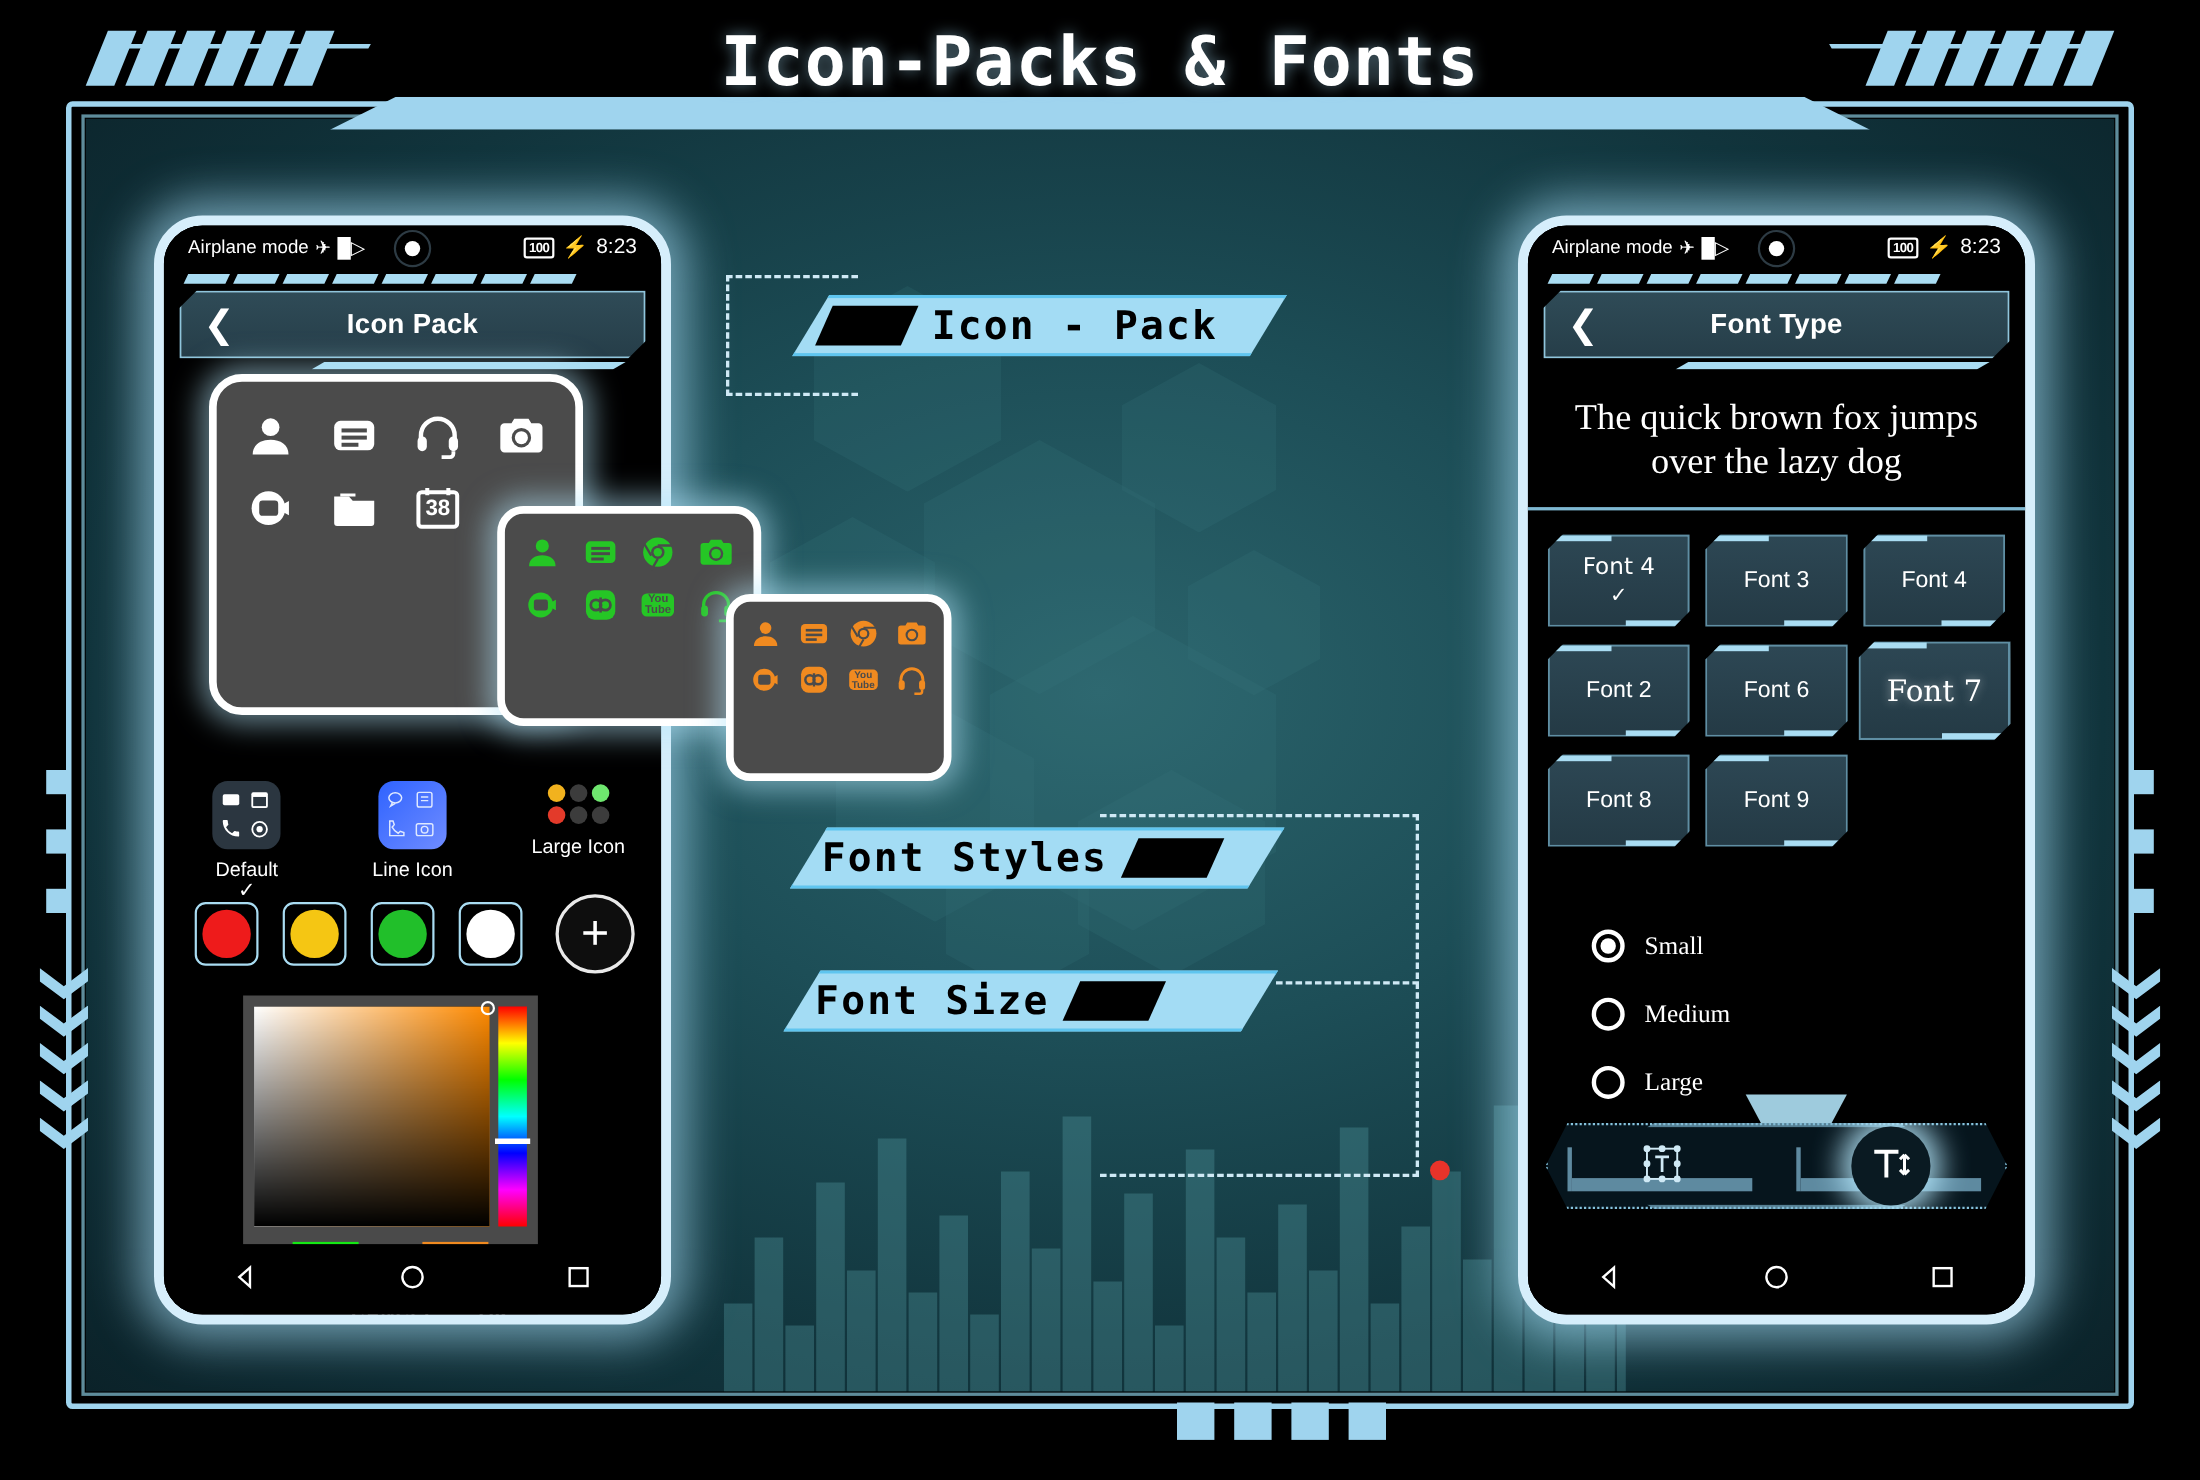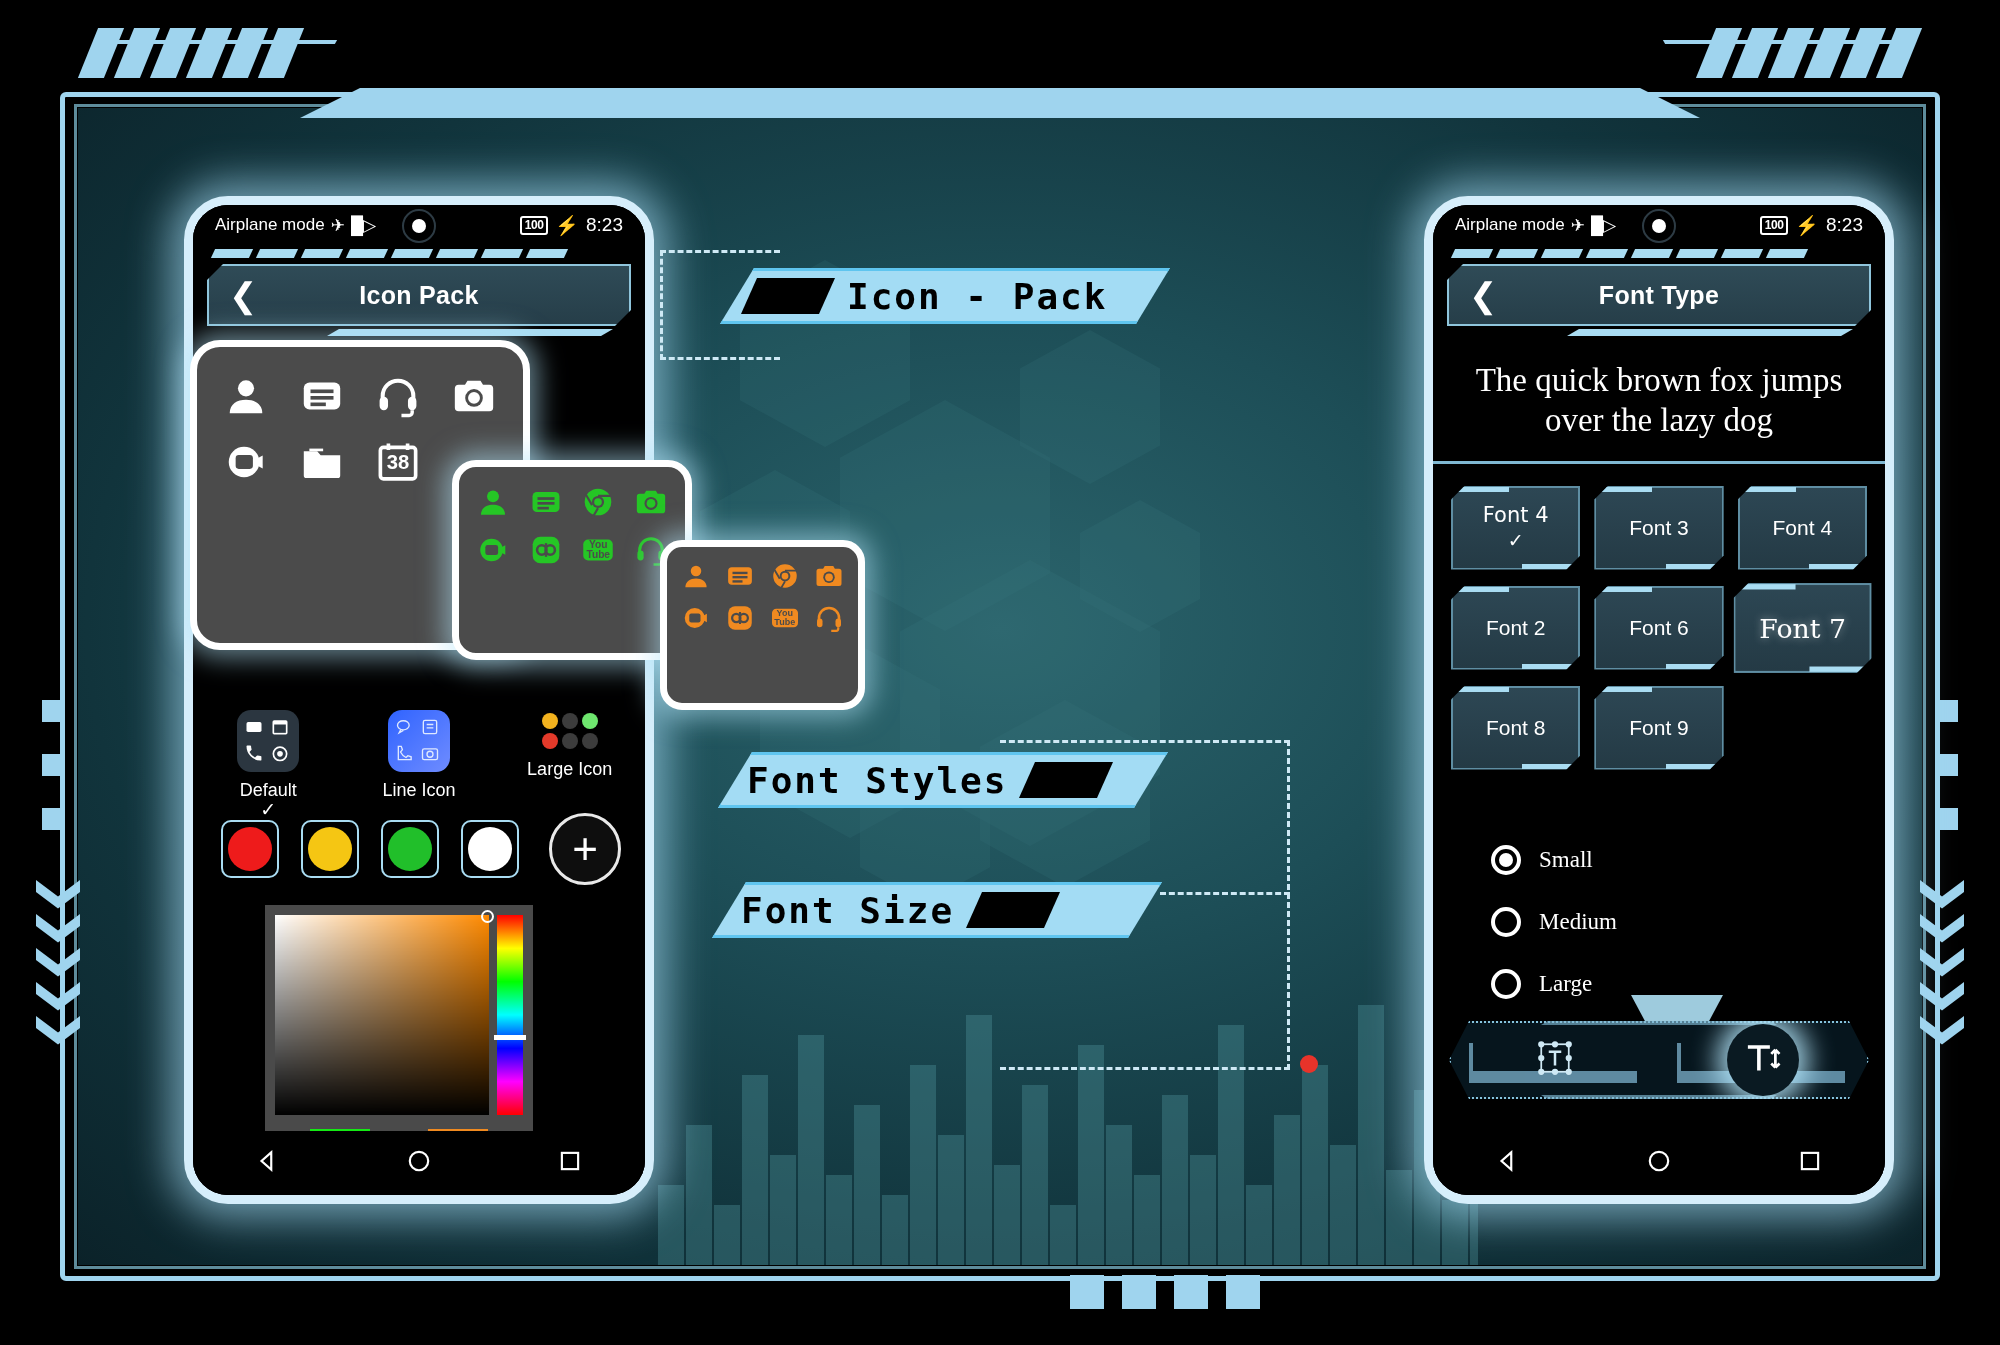--- a/index.html
+++ b/index.html
@@ -79,21 +79,20 @@
   .sdot{ width:22px; height:22px; background:#9fd4ee; }
   .bot-squares{ position:absolute; display:flex; gap:18px; }
   .bsq{ width:34px; height:34px; background:#9fd4ee; }
 
   
   .phone{
     position:absolute; border-radius:44px; background:#0a0a0a;
     box-shadow:0 0 42px 14px rgba(170,225,250,.62);
     border:9px solid #d6eefb;
     overflow:hidden;
-    margin-left:44px;
   }
   .phone-screen{ position:absolute; inset:0; background:#000; overflow:hidden; }
   .statusbar{
     position:relative; height:40px; background:#000; color:#fff;
     display:flex; align-items:center; justify-content:space-between;
     padding:0 22px; font-size:17px;
   }
   .sb-left{ display:flex; align-items:center; gap:6px; }
   .sb-right{ display:flex; align-items:center; gap:7px; font-size:19px; }
   .batt{
@@ -351,20 +350,21 @@
         <span class="sl"></span>
     </div>
     <div class="title-slash-r">
       <span class="sl"></span>
         <span class="sl"></span>
         <span class="sl"></span>
       <span class="sl"></span>
         <span class="sl"></span>
         <span class="sl"></span>
     </div>
+    <div class="title">Icon-Packs &amp; Fonts</div>
   </div>
   <div class="hdr-wedge"></div>
 
   <div class="side-dots" style="left:42px; top:700px;">
     <i class="sdot"></i>
       <i class="sdot"></i>
       <i class="sdot"></i>
   </div>
   <div class="side-chevs" style="left:36px; top:880px;">
     <i class="chev"></i>

